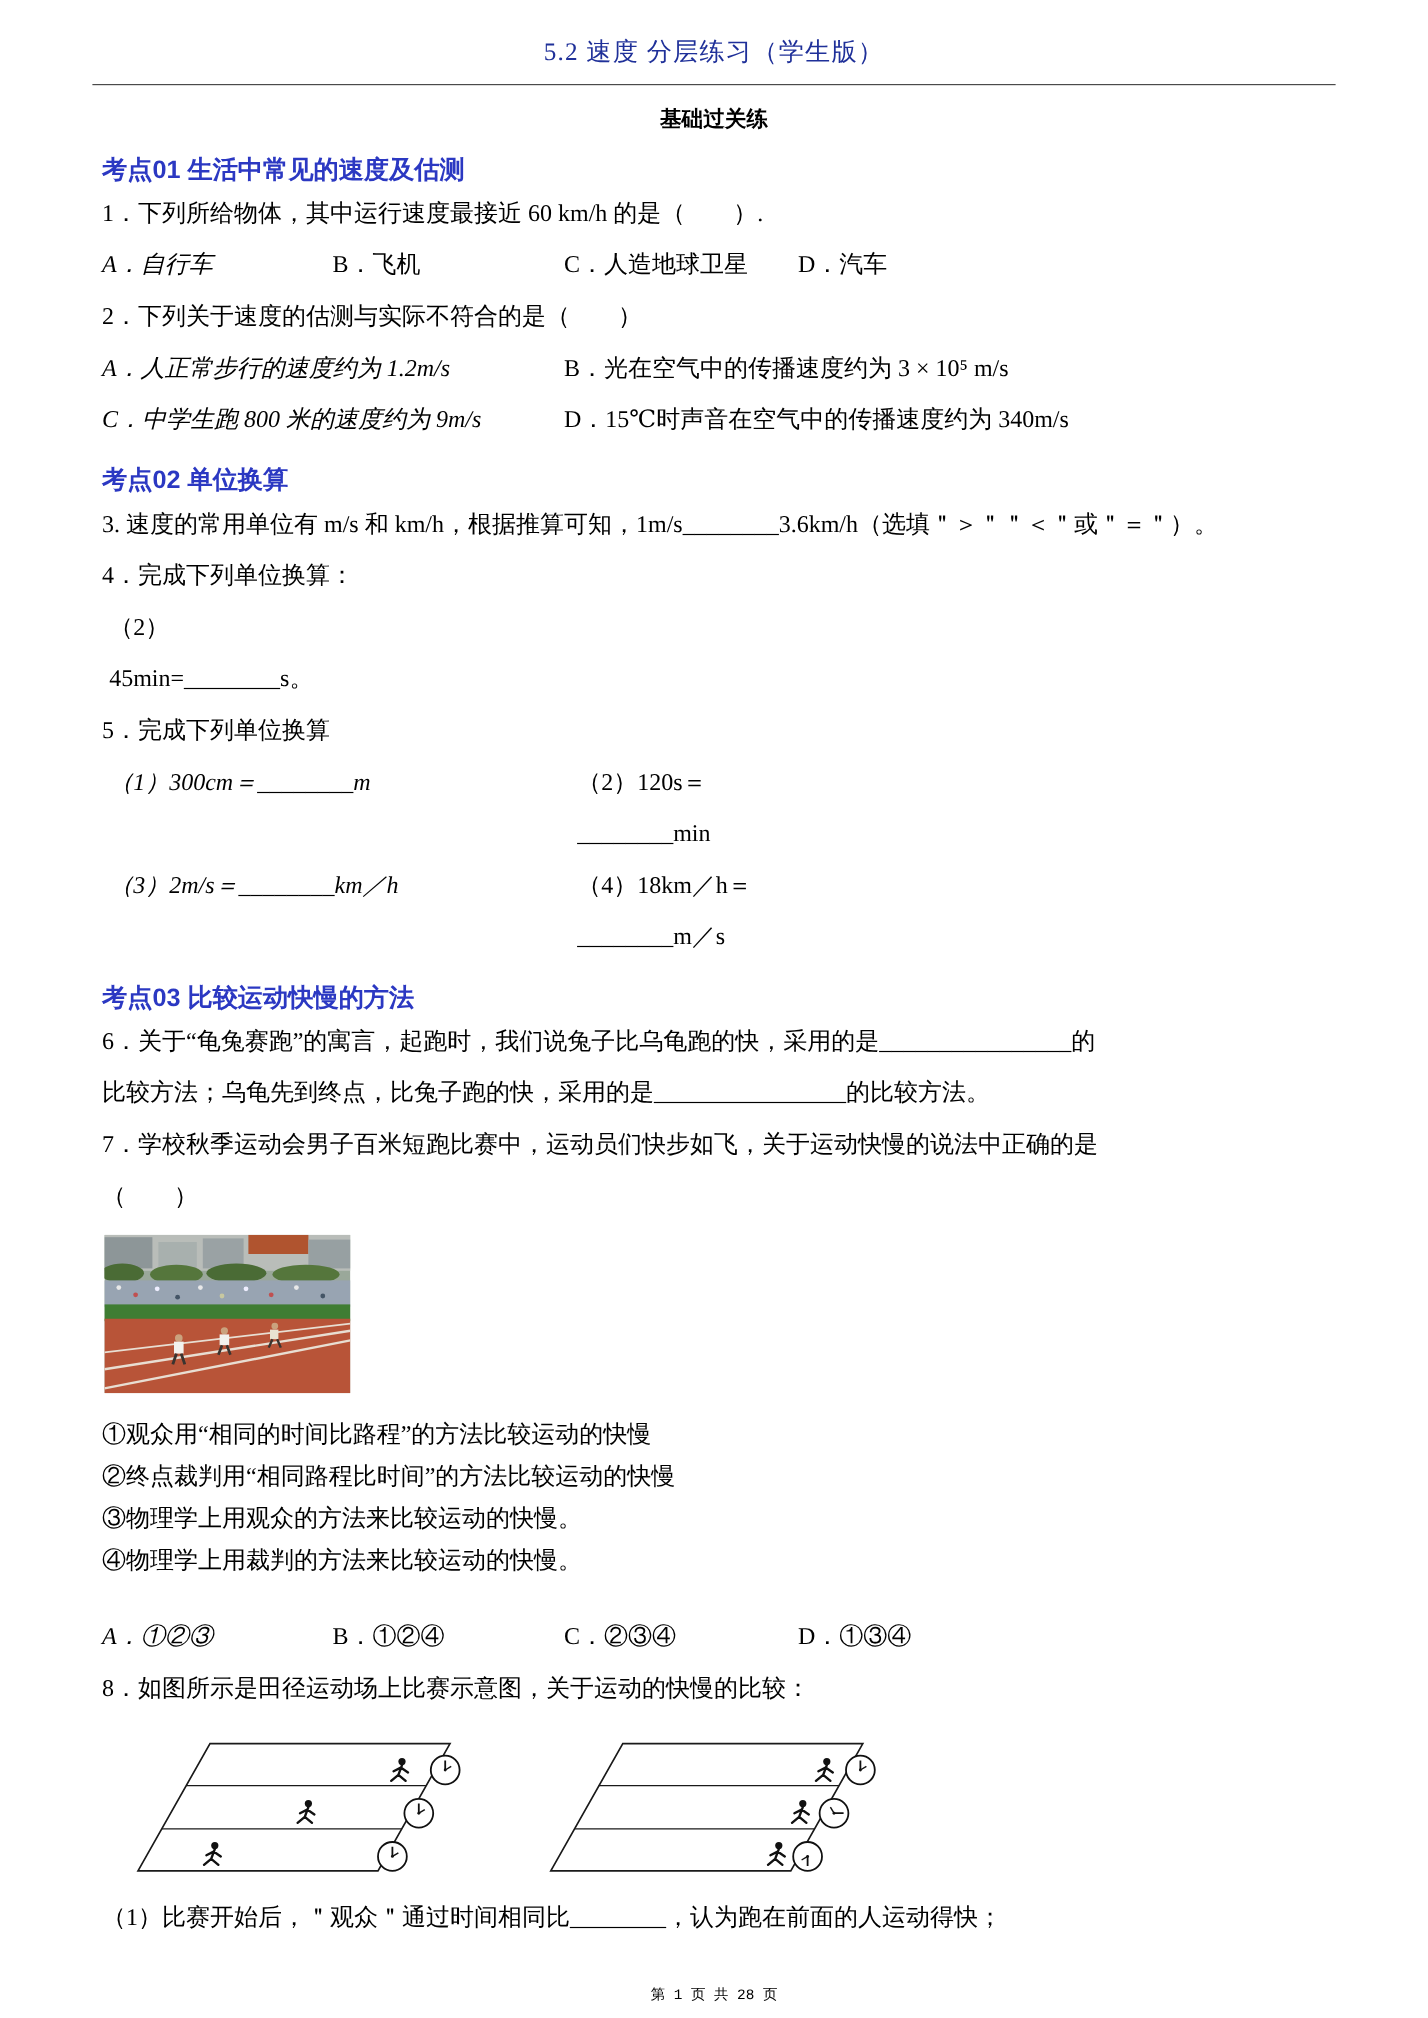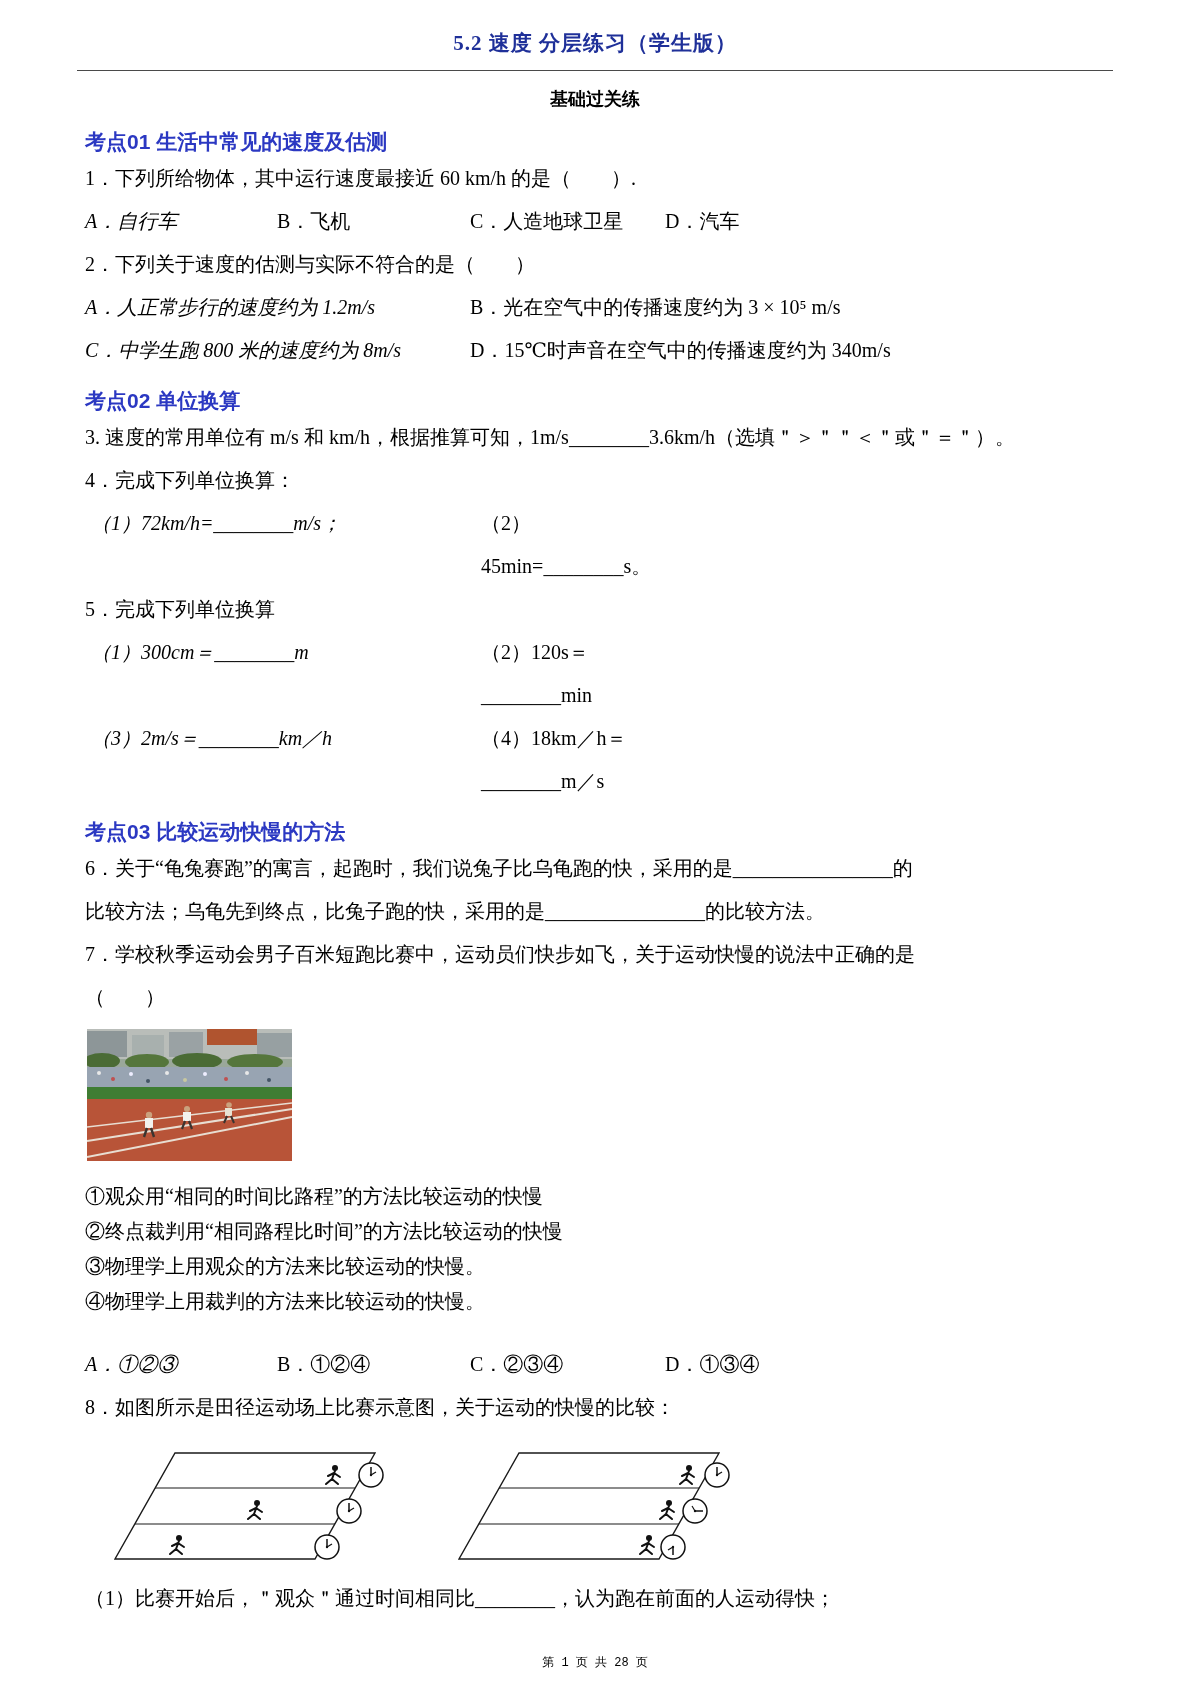--- a/index.html
+++ b/index.html
@@ -5,21 +5,21 @@
   * { margin:0; padding:0; box-sizing:border-box; }
   html,body { background:#e9e9e9; }
   .page {
     width:1190px; height:1682px; margin:0 auto; background:#ffffff;
     font-family:"Liberation Serif","DejaVu Serif",serif;
     color:var(--text,#000); font-size:20px;
     padding:28px 85px 0 85px; position:relative; overflow:hidden;
   }
   .doc-title {
     text-align:center; color:var(--titleBlue,#1f3099);
-    font-weight:bold; font-size:21px; line-height:30px; letter-spacing:1px;
+    font-weight:normal; font-size:21px; line-height:30px; letter-spacing:1px;
   }
   .rule { border:none; border-top:1px solid #4a4a4a; margin:12px -8px 0 -8px; }
   .section-header {
     text-align:center; font-weight:bold; font-size:18px;
     line-height:28px; margin-top:14px;
   }
   .kaodian {
     color:var(--headingBlue,#2b38c2); font-weight:bold; font-size:21px;
     line-height:30px; margin-top:14px;
     font-family:"Liberation Sans","DejaVu Sans",sans-serif;
@@ -71,31 +71,30 @@
     <span class="c3">C．人造地球卫星</span>
     <span class="c4">D．汽车</span>
   </div>
 
   <p class="line">2．下列关于速度的估测与实际不符合的是（　　）</p>
   <div class="row row2col">
     <span class="c1">A．人正常步行的速度约为 1.2m/s</span>
     <span class="c2">B．光在空气中的传播速度约为 3 × 10⁵ m/s</span>
   </div>
   <div class="row row2col">
-    <span class="c1">C．中学生跑 800 米的速度约为 8m/s</span>
+    <span class="c1">C．中学生跑 800 米的速度约为 9m/s</span>
     <span class="c2">D．15℃时声音在空气中的传播速度约为 340m/s</span>
   </div>
 
   <div class="kaodian">考点02 单位换算</div>
 
   <p class="line">3. 速度的常用单位有 m/s 和 km/h，根据推算可知，1m/s________3.6km/h（选填＂＞＂＂＜＂或＂＝＂）。</p>
 
   <p class="line">4．完成下列单位换算：</p>
   <div class="row parts-row">
-    <span class="c1">（1）72km/h=________m/s；</span>
     <span class="c2">（2）45min=________s。</span>
   </div>
 
   <p class="line">5．完成下列单位换算</p>
   <div class="row parts-row">
     <span class="c1">（1）300cm＝________m</span>
     <span class="c2">（2）120s＝________min</span>
   </div>
   <div class="row parts-row">
     <span class="c1">（3）2m/s＝________km／h</span>

